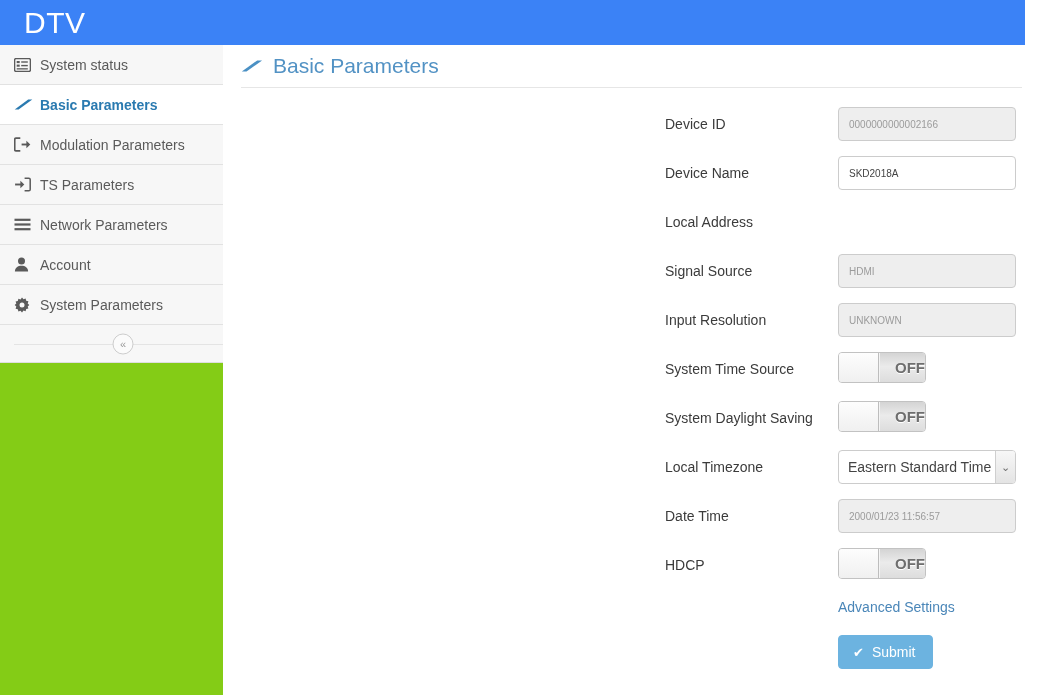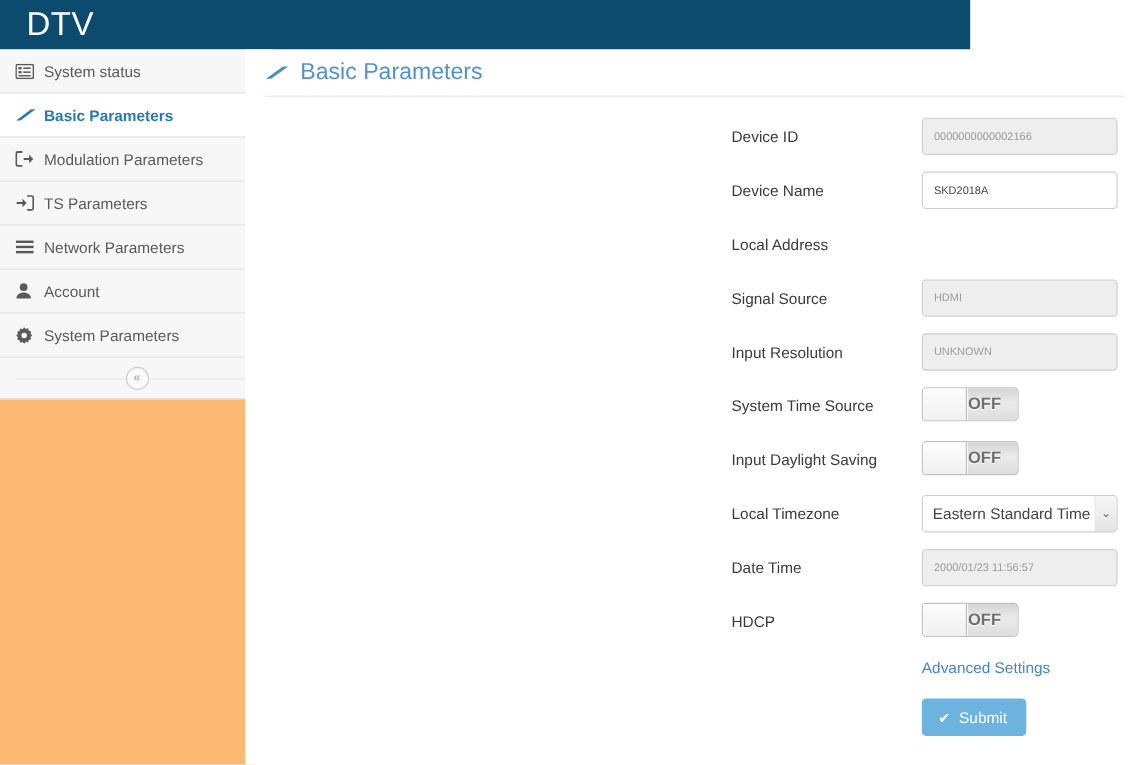--- a/index.html
+++ b/index.html
@@ -9,39 +9,39 @@
     width: 1038px; height: 695px;
     overflow: hidden;
     background: #ffffff;
     font-family: "Liberation Sans", sans-serif;
     -webkit-font-smoothing: antialiased;
   }
 
   
   .topbar {
     position: absolute; top: 0; left: 0;
-    width: 882px; height: 45px;
-    background: #0c4a6e;
+    width: 1025px; height: 45px;
+    background: #3b82f6;
   }
   .brand {
     position: absolute; left: 24px; top: 5px;
     color: #ffffff;
     font-size: 30px;
     font-weight: 400;
     letter-spacing: 0.5px;
     line-height: 36px;
     white-space: nowrap;
   }
 
   
   .sidebar {
     position: absolute; top: 45px; left: 0;
     width: 252px; height: 650px;
-    background: #fdba74;
-    border-right: 3px solid #14b8a6;
+    background: #84cc16;
+    border-right: 6px solid #14b8a6;
   }
   .nav { list-style: none; margin: 0; padding: 0; }
   .nav-item {
     position: relative;
     display: flex;
     align-items: center;
     height: 40px;
     padding-left: 14px;
     background: #f7f7f7;
     border-bottom: 1px solid #e2e2e2;
@@ -188,21 +188,21 @@
     left: 0; top: 0;
     width: 40px; height: 29px;
     background: linear-gradient(to bottom, #fdfdfd 0%, #f0f0f0 100%);
     border-right: 1px solid #bdbdbd;
   }
   .switch .state {
     position: absolute;
     left: 41px; top: 0;
     width: 45px; height: 30px;
     line-height: 29px;
-    text-align: left;
+    text-align: right;
     font-size: 15px;
     font-weight: bold;
     color: #6e6e6e;
     background: linear-gradient(to bottom, #d4d4d4 0%, #ebebeb 45%, #dcdcdc 100%);
     text-shadow: 0 1px 0 #ffffff;
   }
 
   
   .select-wrap {
     position: relative;
@@ -392,21 +392,21 @@
       <div class="form-row">
         <div class="form-label">System Time Source</div>
         <div class="form-control-wrap">
           <div class="switch">
             <span class="knob"></span>
             <span class="state">OFF</span>
           </div>
         </div>
       </div>
       <div class="form-row">
-        <div class="form-label">Input Daylight Saving</div>
+        <div class="form-label">System Daylight Saving</div>
         <div class="form-control-wrap">
           <div class="switch">
             <span class="knob"></span>
             <span class="state">OFF</span>
           </div>
         </div>
       </div>
       <div class="form-row">
         <div class="form-label">Local Timezone</div>
         <div class="form-control-wrap">

